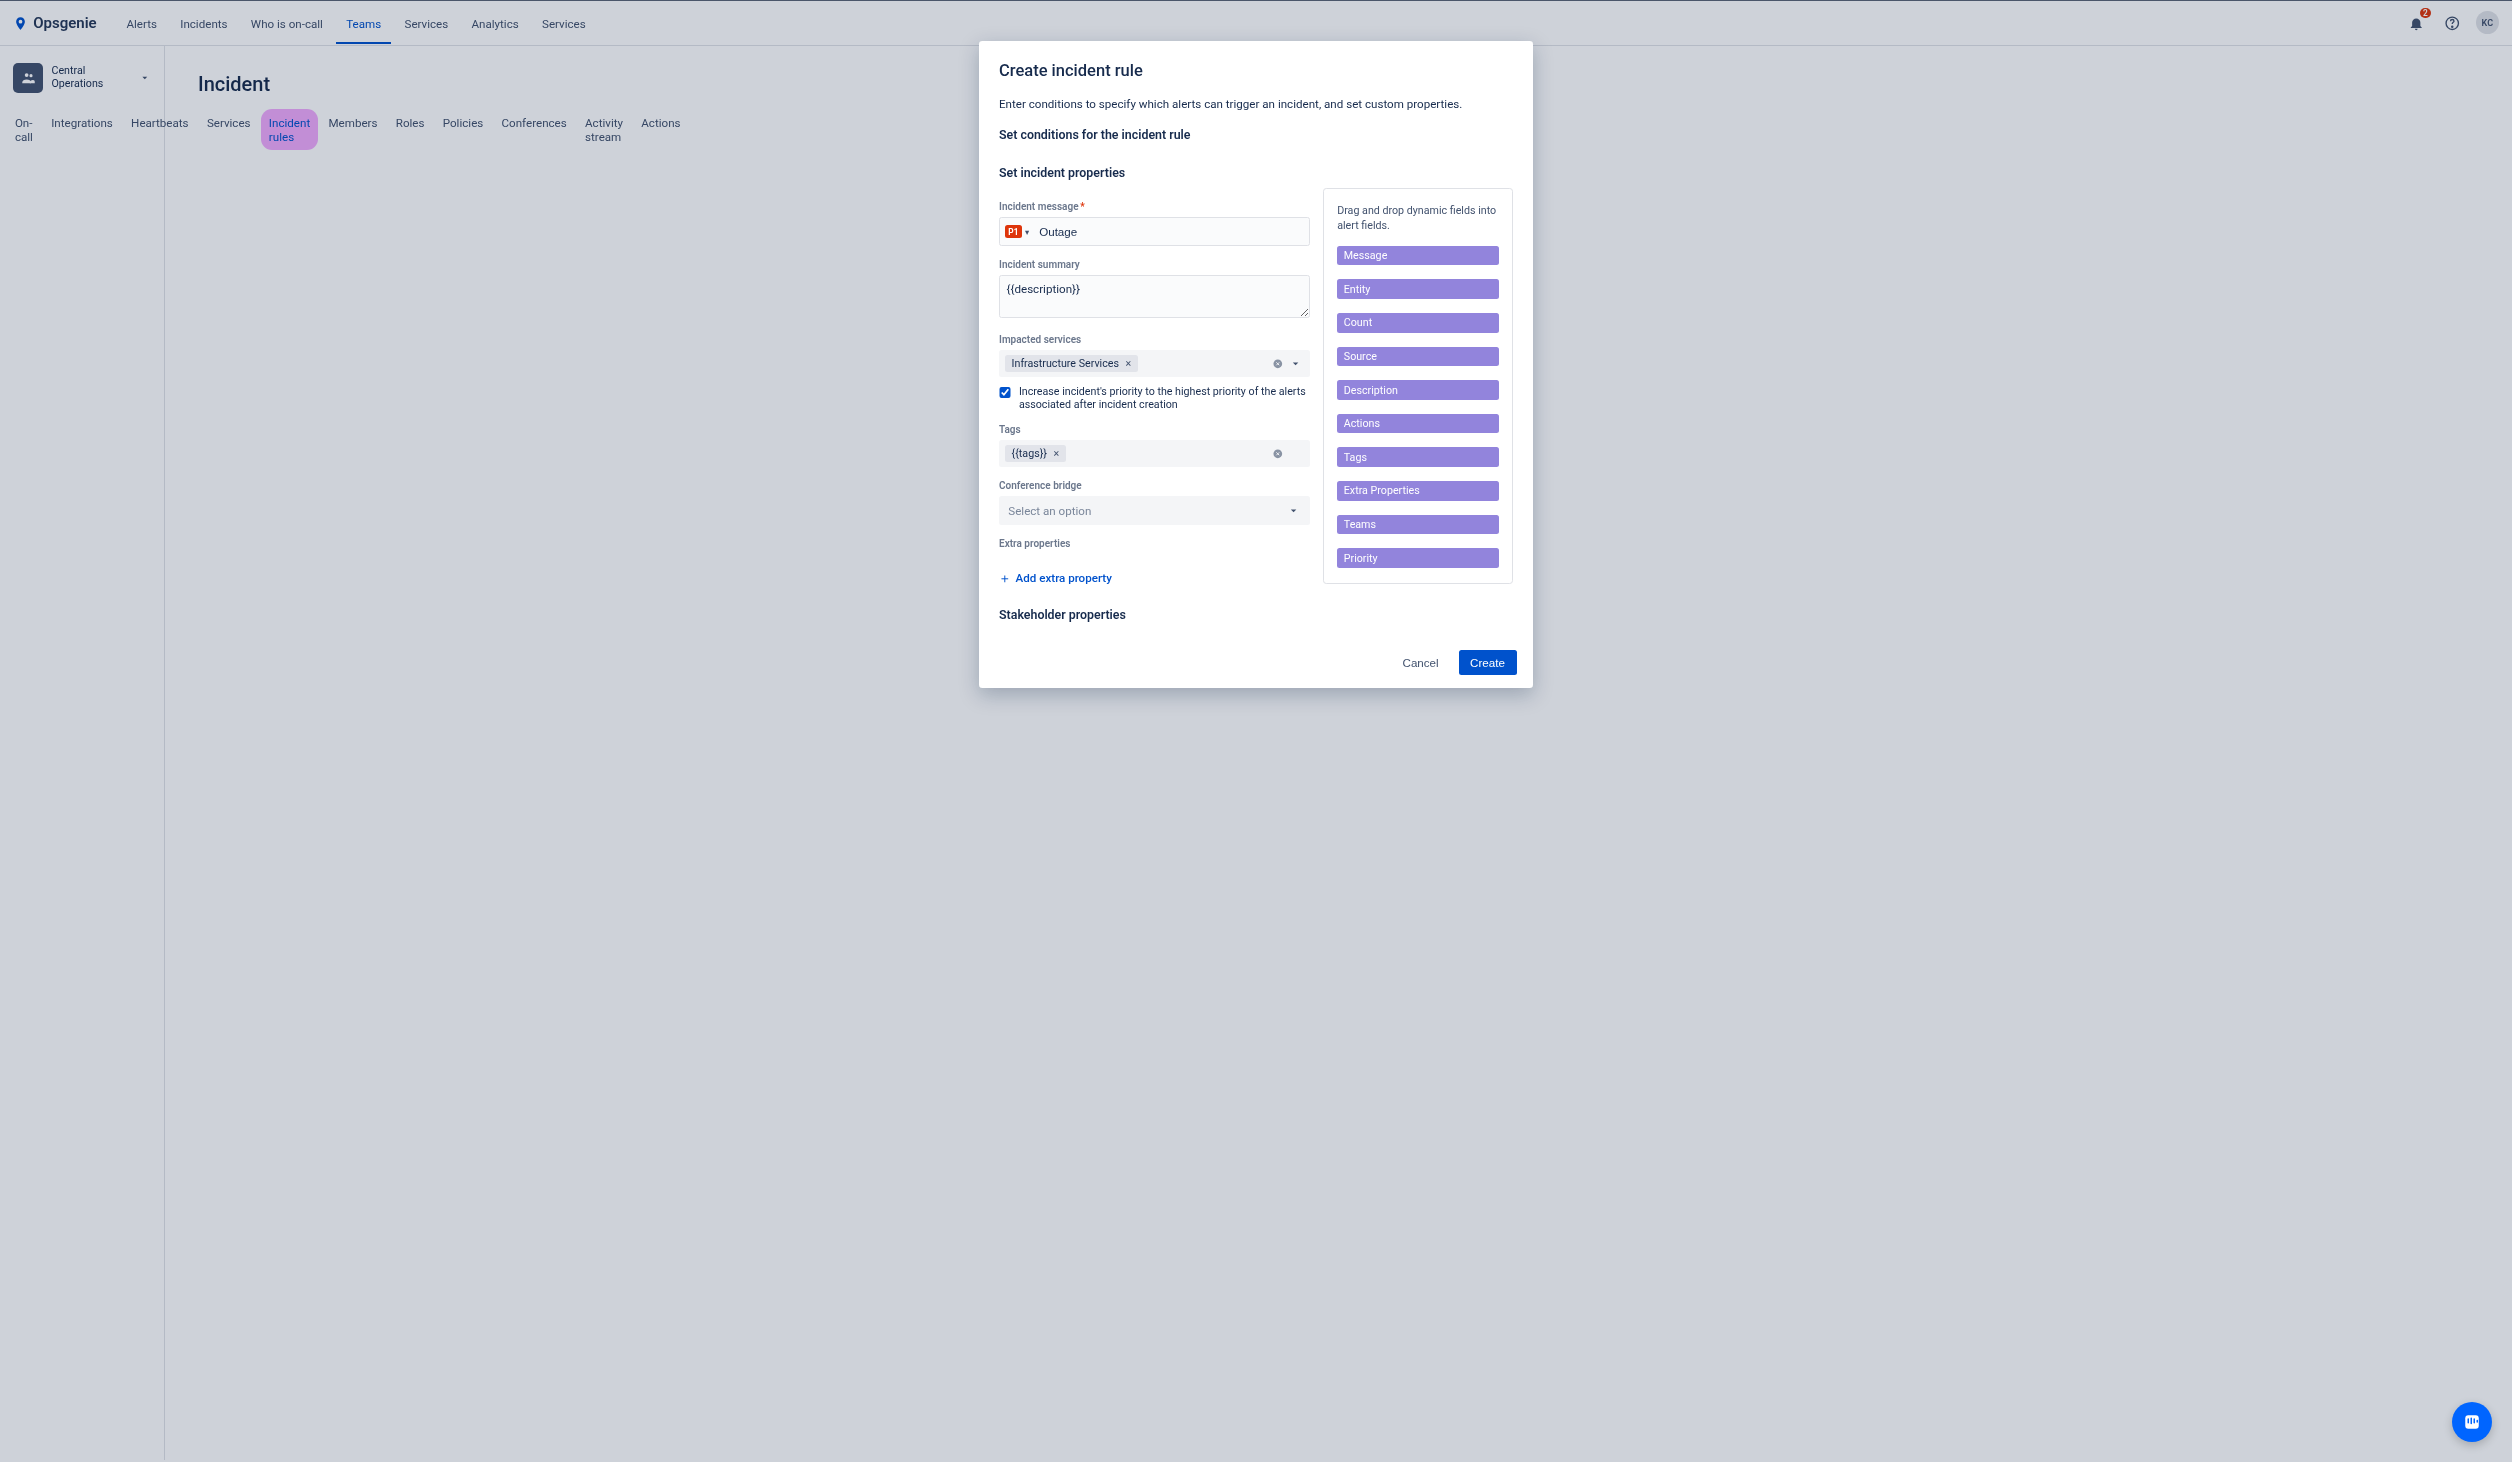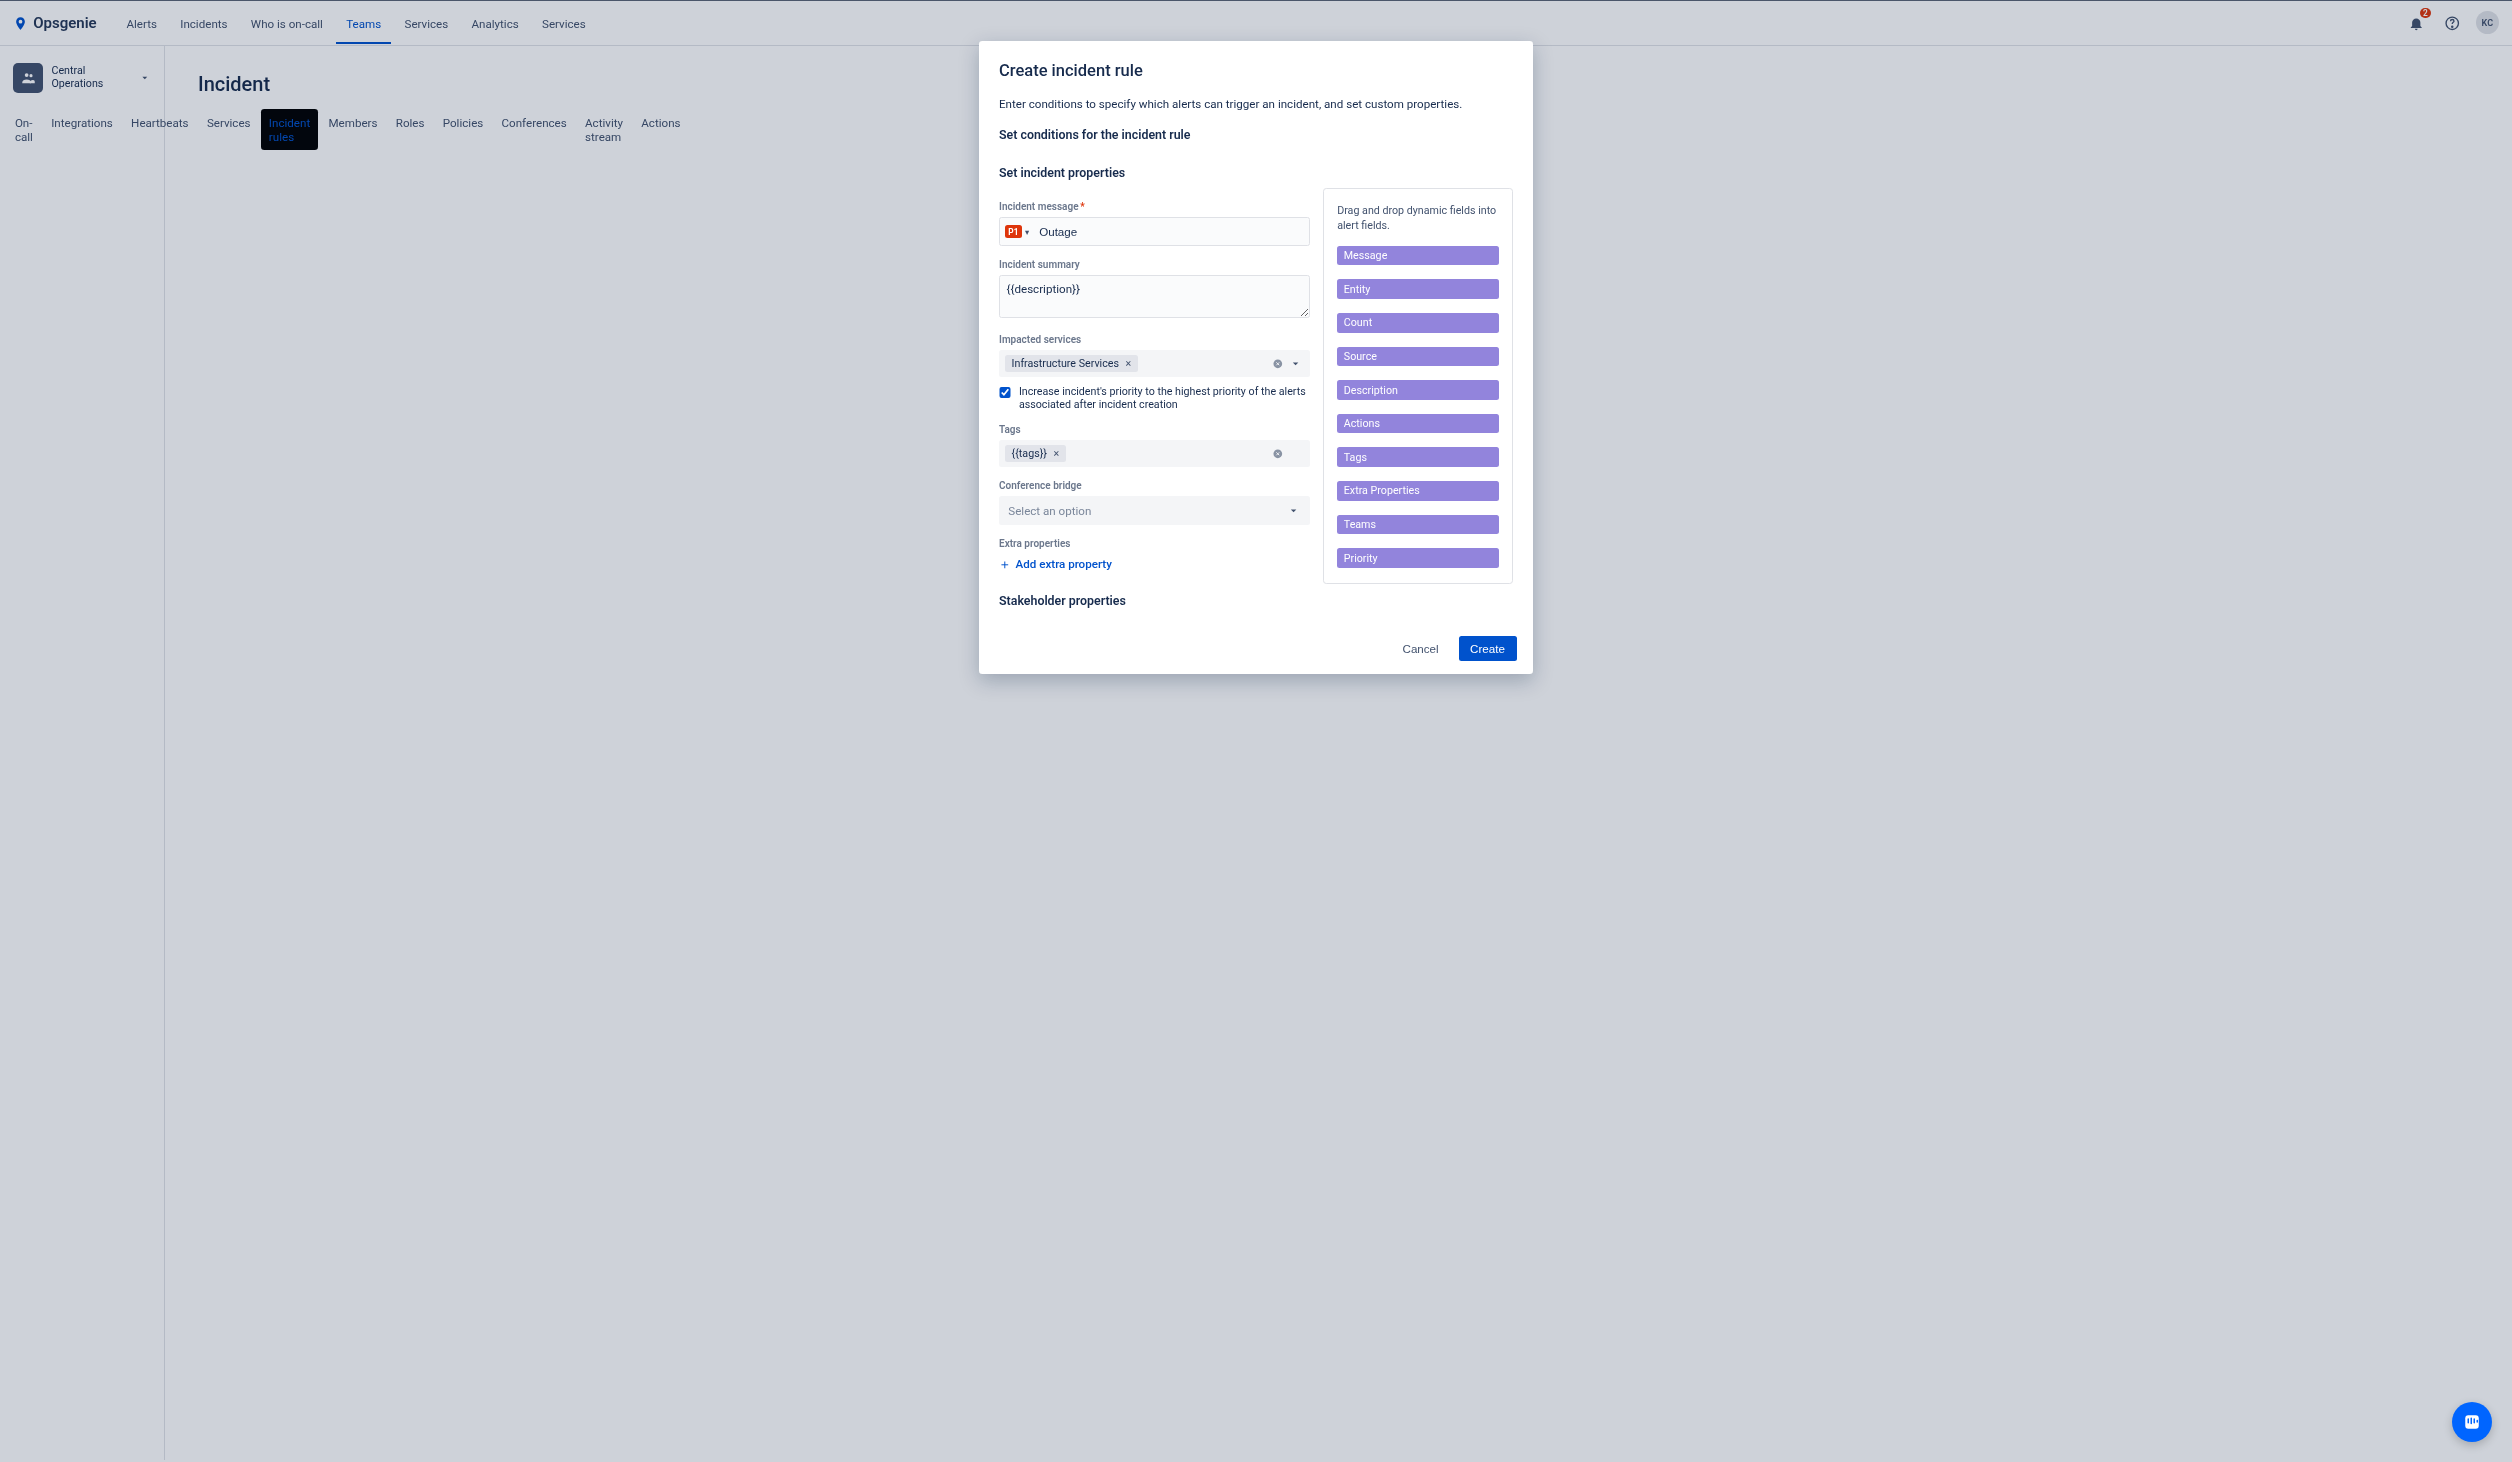--- a/index.html
+++ b/index.html
@@ -78,21 +78,21 @@
   background: #42526E; color: #fff;
   display: flex; align-items: center; justify-content: center;
 }
 .team-name { font-size: 10.7px; color: #172B4D; line-height: 1.2; flex: 1; }
 .team-chev { color: #42526E; }
 .snav { display: flex; flex-direction: row; gap: 1.7px; }
 .snav-item {
   padding: 6.6px 8.3px; border-radius: 3.3px;
   color: #42526E; font-size: 11.6px; cursor: pointer;
 }
-.snav-item.active { background: #000000; color: #0052CC; }
+.snav-item.active { background: #f0abfc; color: #0052CC; border-radius: 11px; }
 
 .main { flex: 1; padding: 26.4px 33px; }
 .page-title { font-size: 20px; font-weight: 500; color: #172B4D; }
 
 
 .modal {
   position: fixed;
   left: 50%; top: 41px;
   transform: translateX(-50%);
   width: 554px;
@@ -188,21 +188,21 @@
   display: inline-flex; align-items: center; gap: 3.3px;
 }
 .tag .x { cursor: pointer; color: #42526E; padding: 0 3.3px; }
 .tagbox .clear { position: absolute; right: 25px; color: #8993a4; cursor: pointer; }
 .tagbox .chev-r { position: absolute; right: 6.6px; color: #42526E; }
 .check-row { display: flex; gap: 8.3px; align-items: flex-start; margin-top: 8.3px; font-size: 10.7px; color: #172B4D; }
 .check-row input { margin-top: 1.7px; accent-color: #0052CC; width: 11.6px; height: 11.6px; }
 .addlink {
   display: inline-flex; align-items: center; gap: 5px;
   color: #0052CC; font-size: 11.6px; font-weight: 500;
-  cursor: pointer; margin-top: 3px;
+  cursor: pointer; margin-top: 17px;
 }
 
 .modal-footer {
   padding: 13.2px 16.5px;
   display: flex; justify-content: flex-end; gap: 8.3px;
 }
 .btn {
   padding: 5.8px 11.6px; border-radius: 2.5px;
   font-size: 11.6px; font-weight: 500;
   border: none; cursor: pointer;

